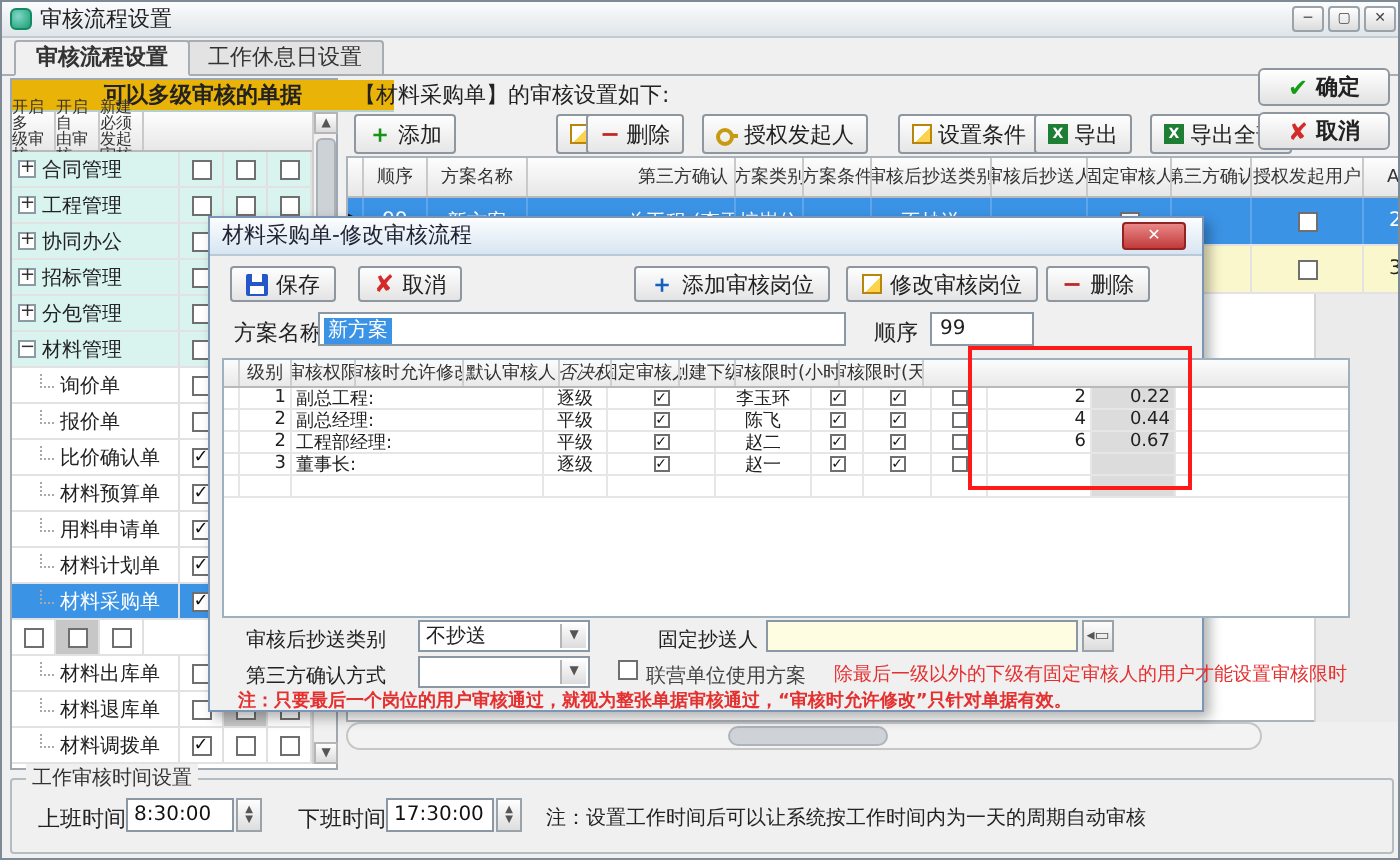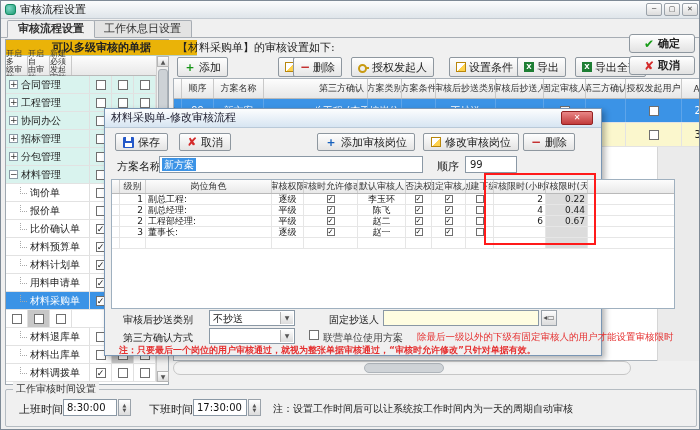--- a/index.html
+++ b/index.html
@@ -109,21 +109,21 @@
   .dhead>div{border-right:1px solid #cfcfcf;display:flex;align-items:center;justify-content:center;font-size:9px;color:#333;overflow:hidden;white-space:nowrap;}
   .drow{display:flex;height:11px;border-bottom:1px solid #e6e6e6;}
   .drow>div{border-right:1px solid #e6e6e6;display:flex;align-items:center;font-size:9px;overflow:hidden;white-space:nowrap;padding:0 2px;}
   .drow .cb{width:8px;height:8px;font-size:7px;line-height:7px;}
   .d-ind{width:8px;min-width:8px;padding:0!important;}
   .d-lv{width:26px;min-width:26px;justify-content:flex-end;}
   .d-role{width:126px;min-width:126px;}
   .d-perm{width:32px;min-width:32px;justify-content:center;}
   .d-mod{width:54px;min-width:54px;justify-content:center;}
   .d-ap{width:48px;min-width:48px;justify-content:center;}
-  .d-veto{width:26px;min-width:26px;justify-content:center;}
+  .d-veto{width:26px;min-width:26px;justify-content:center;font-style:italic;}
   .d-fix{width:34px;min-width:34px;justify-content:center;}
   .d-sub{width:28px;min-width:28px;justify-content:center;}
   .d-h{width:52px;min-width:52px;justify-content:flex-end;}
   .d-d{width:42px;min-width:42px;justify-content:flex-end;background:#dcdcdc;}
   #redbox{left:379px;top:64px;width:112px;height:72px;border:2px solid #ff1a1a;z-index:5;pointer-events:none;}
 
   .dflbl{position:absolute;font-size:10px;color:#222;}
   .dd{position:absolute;height:16px;background:#fff;border:1px solid #8a98a5;font-size:10px;line-height:13px;padding:1px 3px;}
   .dd::after{content:"▼";position:absolute;right:1px;top:1px;width:12px;height:12px;background:linear-gradient(#fdfdfd,#dcdcdc);border-left:1px solid #b5b5b5;font-size:6px;line-height:12px;text-align:center;color:#555;}
   #ccpin{left:224px;top:201px;width:174px;height:16px;background:#fffde1;border:1px solid #8a98a5;}
@@ -312,55 +312,55 @@
           <div class="cc" data-state="unchecked">
             <span class="cb"></span>
           </div>
           <div class="cc" data-state="unchecked">
             <span class="cb"></span>
           </div>
         </div>
       <div class="lrow">
           <div class="lname">
             <span class="elbow"></span>
+            <span>用料申请单</span>
+          </div>
+          <div class="cc" data-state="checked">
+            <span class="cb"></span>
+          </div>
+          <div class="cc" data-state="checked">
+            <span class="cb"></span>
+          </div>
+          <div class="cc" data-state="unchecked">
+            <span class="cb"></span>
+          </div>
+        </div>
+      <div class="lrow">
+          <div class="lname">
+            <span class="elbow"></span>
             <span>材料计划单</span>
           </div>
           <div class="cc" data-state="checked">
             <span class="cb"></span>
           </div>
           <div class="cc" data-state="unchecked">
             <span class="cb"></span>
           </div>
           <div class="cc" data-state="unchecked">
             <span class="cb"></span>
           </div>
         </div>
-      <div class="lrow">
-          <div class="lname">
-            <span class="elbow"></span>
-            <span>用料申请单</span>
+      <div class="lrow sel">
+          <div class="lname">
+            <span class="elbow"></span>
+            <span>材料采购单</span>
           </div>
           <div class="cc" data-state="checked">
             <span class="cb"></span>
           </div>
-          <div class="cc" data-state="checked">
-            <span class="cb"></span>
-          </div>
-          <div class="cc" data-state="unchecked">
-            <span class="cb"></span>
-          </div>
-        </div>
-      <div class="lrow sel">
-          <div class="lname">
-            <span class="elbow"></span>
-            <span>材料采购单</span>
-          </div>
-          <div class="cc" data-state="checked">
-            <span class="cb"></span>
-          </div>
           <div class="cc" data-state="unchecked">
             <span class="cb"></span>
           </div>
           <div class="cc" data-state="unchecked">
             <span class="cb"></span>
           </div>
         </div>
       <div class="lrow">
           <div class="cc" data-state="unchecked">
             <span class="cb"></span>
@@ -368,36 +368,36 @@
           <div class="cc" data-state="disabled">
             <span class="cb"></span>
           </div>
           <div class="cc" data-state="unchecked">
             <span class="cb"></span>
           </div>
         </div>
       <div class="lrow">
           <div class="lname">
             <span class="elbow"></span>
+            <span>材料出库单</span>
+          </div>
+          <div class="cc" data-state="unchecked">
+            <span class="cb"></span>
+          </div>
+          <div class="cc" data-state="disabled">
+            <span class="cb"></span>
+          </div>
+          <div class="cc" data-state="unchecked">
+            <span class="cb"></span>
+          </div>
+        </div>
+      <div class="lrow">
+          <div class="lname">
+            <span class="elbow"></span>
             <span>材料退库单</span>
-          </div>
-          <div class="cc" data-state="unchecked">
-            <span class="cb"></span>
-          </div>
-          <div class="cc" data-state="disabled">
-            <span class="cb"></span>
-          </div>
-          <div class="cc" data-state="unchecked">
-            <span class="cb"></span>
-          </div>
-        </div>
-      <div class="lrow">
-          <div class="lname">
-            <span class="elbow"></span>
-            <span>材料出库单</span>
           </div>
           <div class="cc" data-state="unchecked">
             <span class="cb"></span>
           </div>
           <div class="cc" data-state="disabled">
             <span class="cb"></span>
           </div>
           <div class="cc" data-state="unchecked">
             <span class="cb"></span>
           </div>
@@ -568,21 +568,20 @@
 
     <span class="abs" id="dschlbl">方案名称</span>
     <div class="abs" id="dschin"><span>新方案</span></div>
     <span class="abs" id="dordlbl">顺序</span>
     <div class="abs" id="dordin">99</div>
 
     <div id="dtable" class="abs">
       <div class="dhead">
         <div class="d-ind"></div>
         <div class="d-lv">级别</div>
-        <div class="d-role">岗位角色</div>
         <div class="d-perm">审核权限</div>
         <div class="d-mod">审核时允许修改</div>
         <div class="d-ap">默认审核人</div>
         <div class="d-veto">否决权</div>
         <div class="d-fix">固定审核人</div>
         <div class="d-sub">创建下级</div>
         <div class="d-h" style="background:none;">审核限时(小时)</div>
         <div class="d-d" style="background:none;">审核限时(天)</div>
       </div>
       <div class="drow">

